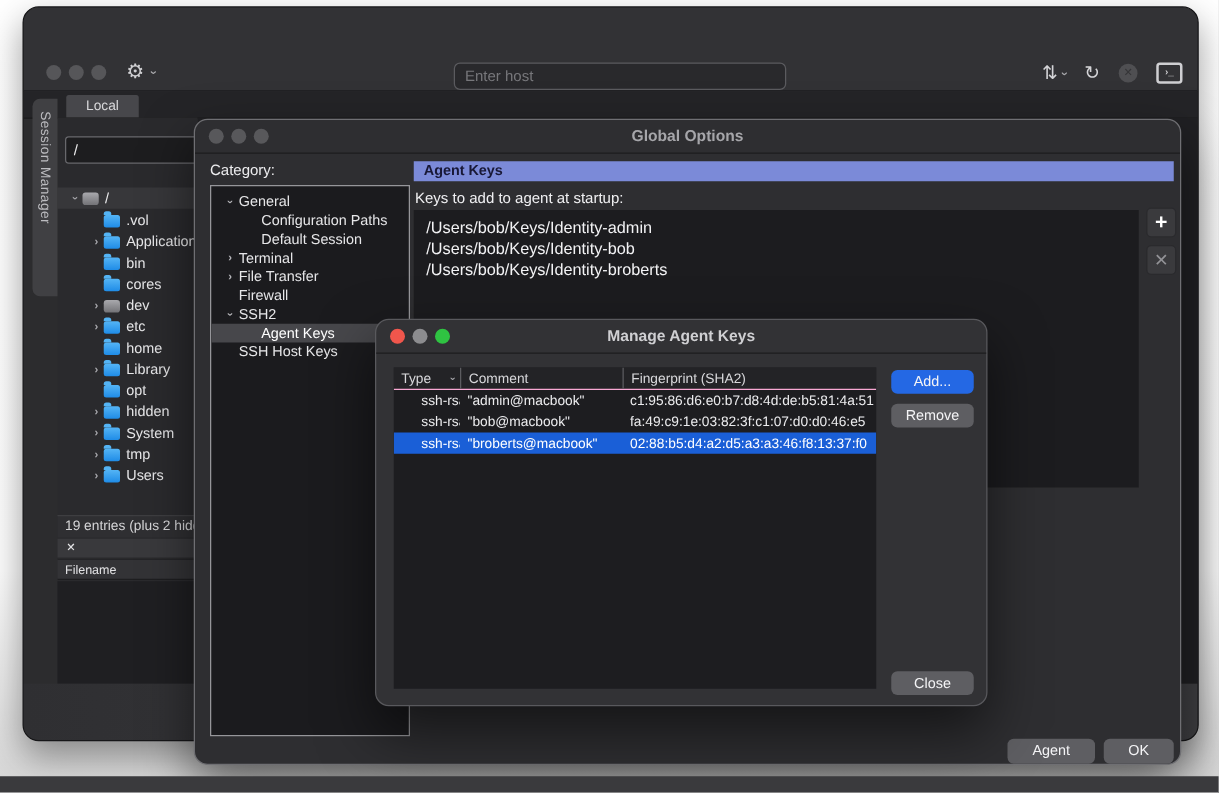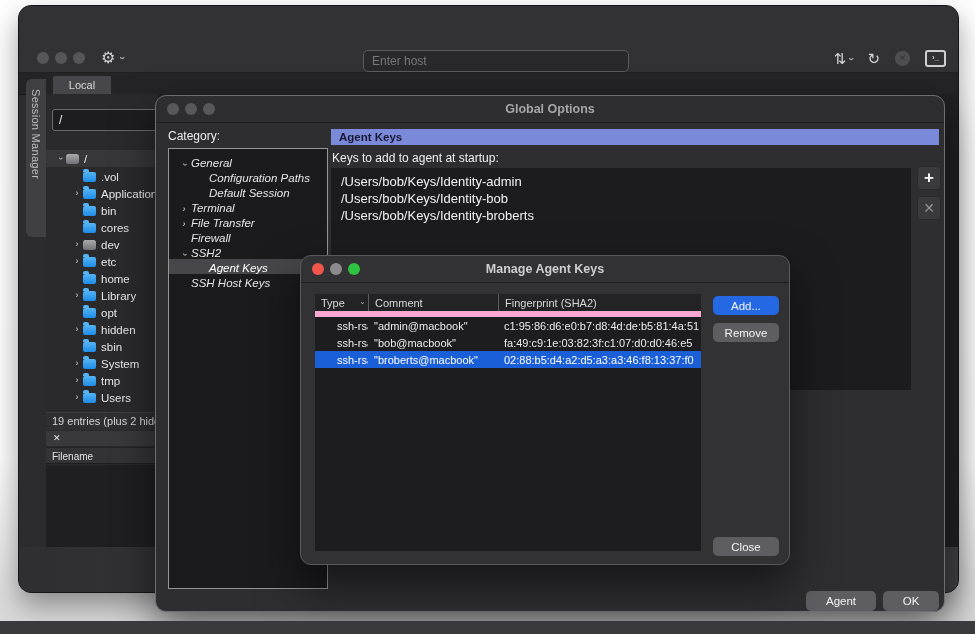--- a/index.html
+++ b/index.html
@@ -70,21 +70,21 @@
   .btn{position:absolute;height:20px;background:#5e5e62;border:none;border-radius:5px;color:#f4f4f6;font-size:11.5px;
     font-family:inherit;display:flex;align-items:center;justify-content:center;padding:0 8px;box-sizing:border-box;}
 
   
   .go-dialog{position:absolute;left:155px;top:95px;width:790px;height:517px;background:#2e2e31;border-radius:11px;
     border:1px solid #6f6f73;box-shadow:0 18px 40px rgba(0,0,0,.5);box-sizing:border-box;}
   .go-dialog .dlg-title-text{color:#a6a6aa;font-weight:700;font-size:12.5px;}
   .cat-label{position:absolute;left:12px;top:33px;color:#ececee;font-size:12px;}
   .cat-box{position:absolute;left:12px;top:52px;width:158px;height:434px;background:#1b1b1e;border:1px solid #96969a;
     overflow:hidden;padding-top:5px;box-sizing:content-box;}
-  .cat-row{height:15px;display:flex;align-items:flex-end;color:#e6e6e8;font-size:11.5px;white-space:nowrap;font-style:italic;}
+  .cat-row{height:15px;display:flex;align-items:center;color:#e6e6e8;font-size:11.5px;white-space:nowrap;}
   .cat-row.d0{padding-left:8px;}
   .cat-row.d1{padding-left:40px;}
   .cat-row .chev{width:14px;flex:0 0 14px;font-size:9px;color:#b8b8bc;text-align:center;}
   .cat-row.sel{background:#47474b;color:#fff;}
   .page-hdr{position:absolute;left:175px;top:33px;width:608px;height:16px;background:#7b8ad8;color:#181836;font-weight:700;
     font-size:11.5px;line-height:16px;padding-left:8px;box-sizing:border-box;}
   .keys-label{position:absolute;left:176px;top:55px;color:#f0f0f2;font-size:12px;}
   .keys-list{position:absolute;left:175px;top:72px;width:580px;height:222px;background:#1c1c1f;padding-top:5px;box-sizing:border-box;}
   .key-row{height:17px;line-height:17px;color:#f2f2f4;font-size:13px;padding-left:10px;white-space:nowrap;}
   .sq-btn{position:absolute;width:24px;height:24px;background:#3a3a3d;border:1px solid #2a2a2d;border-radius:4px;
@@ -92,21 +92,21 @@
   .sq-btn.plus{left:761px;top:70px;color:#fff;font-size:17px;font-weight:700;}
   .sq-btn.xx{left:761px;top:100px;color:#939397;font-size:14px;font-weight:700;}
   .btn.cancel{left:650px;top:495px;width:70px;}
   .btn.ok{left:727px;top:495px;width:56px;}
 
   
   .mak-dialog{position:absolute;left:300px;top:255px;width:490px;height:310px;background:#323235;border-radius:11px;
     border:1px solid #59595d;box-shadow:0 20px 45px rgba(0,0,0,.55);box-sizing:border-box;}
   .mak-dialog .dlg-title-text{color:#cfcfd2;font-weight:700;font-size:12.5px;}
   .mak-table{position:absolute;left:14px;top:38px;width:386px;height:257px;background:#1d1d20;overflow:hidden;}
-  .mak-head{display:flex;height:17px;align-items:center;color:#d8d8db;font-size:11px;background:#232326;border-bottom:6px solid #f9a8d4;text-align:right;}
+  .mak-head{display:flex;height:17px;align-items:center;color:#d8d8db;font-size:11px;background:#232326;border-bottom:1px solid #f9a8d4;text-align:right;}
   .hc{height:100%;display:flex;align-items:center;box-sizing:border-box;padding-left:6px;}
   .hc.h-type{width:53px;flex:0 0 53px;justify-content:space-between;padding-right:4px;}
   .hc.h-type .chev{font-size:8px;}
   .hc.h-comment{width:130px;flex:0 0 130px;border-left:1px solid #5c5c60;}
   .hc.h-fp{flex:1;border-left:1px solid #5c5c60;}
   .mak-row{display:flex;height:17px;align-items:center;color:#ececee;font-size:11px;white-space:nowrap;}
   .mak-row .c-type{width:53px;flex:0 0 53px;padding-left:22px;box-sizing:border-box;overflow:hidden;}
   .mak-row .c-comment{width:130px;flex:0 0 130px;padding-left:6px;box-sizing:border-box;overflow:hidden;}
   .mak-row .c-fp{flex:1;padding-left:6px;overflow:hidden;}
   .mak-row.sel{background:#1a5fd7;color:#fff;}
@@ -207,25 +207,20 @@
             <span class="chev none">›</span>
             <span class="icn folder"></span>
             <span class="lbl">opt</span>
           </div>
           <div class="tree-row">
             <span class="chev">›</span>
             <span class="icn folder"></span>
             <span class="lbl">hidden</span>
           </div>
           <div class="tree-row">
-            <span class="chev none">›</span>
-            <span class="icn folder"></span>
-            <span class="lbl">sbin</span>
-          </div>
-          <div class="tree-row">
             <span class="chev">›</span>
             <span class="icn folder"></span>
             <span class="lbl">System</span>
           </div>
           <div class="tree-row">
             <span class="chev">›</span>
             <span class="icn folder"></span>
             <span class="lbl">tmp</span>
           </div>
           <div class="tree-row">

